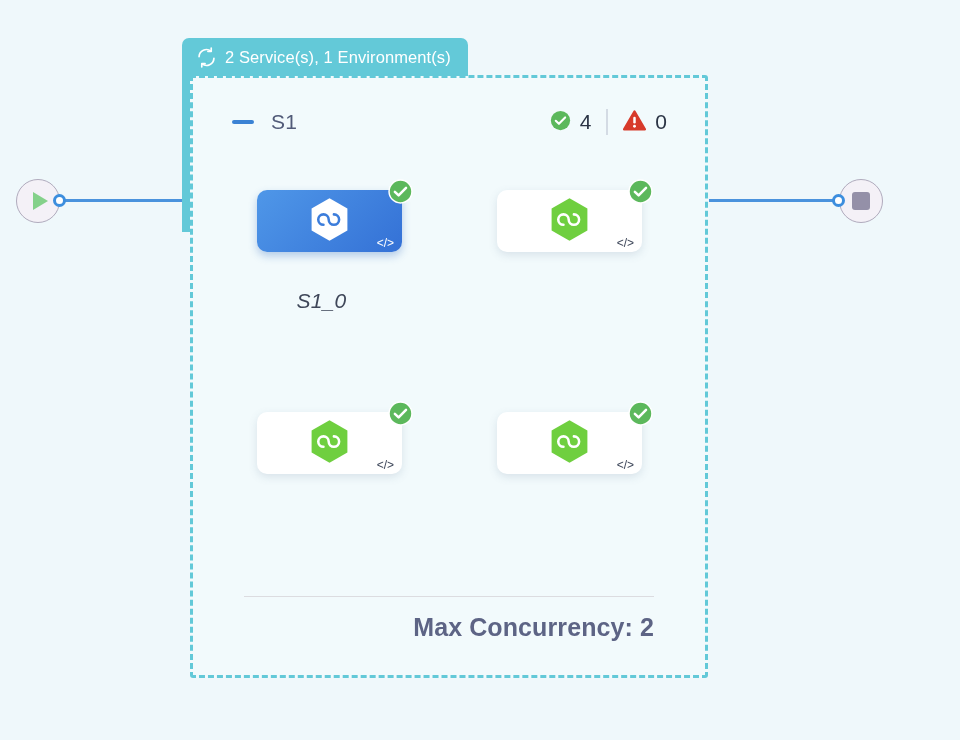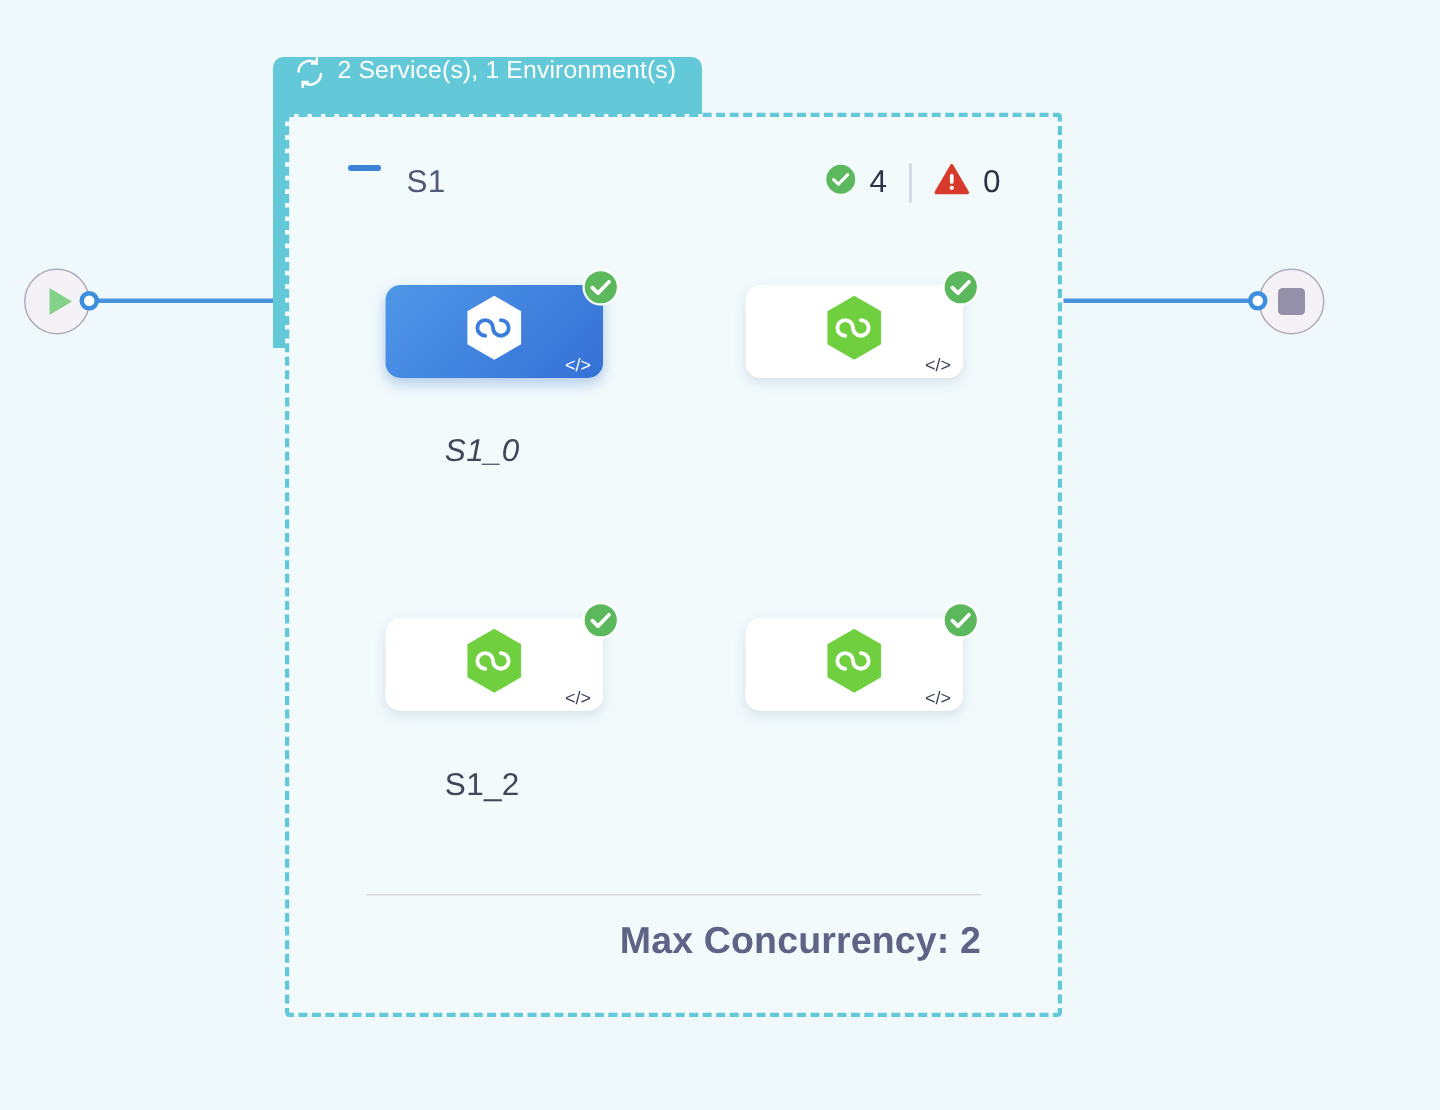--- a/index.html
+++ b/index.html
@@ -78,21 +78,21 @@
 
   
   #group-tab {
     position: absolute;
     left: 182px;
     top: 38px;
     height: 38px;
     background: #63c9d8;
     border-radius: 7px 7px 0 0;
     display: flex;
-    align-items: flex-start;
+    align-items: center;
     padding: 0 17px 0 14px;
     box-sizing: border-box;
     z-index: 4;
   }
   #group-tab .tab-label {
     color: #ffffff;
     font-size: 16.5px;
     letter-spacing: .1px;
     white-space: nowrap;
     margin-left: 8px;
@@ -129,21 +129,21 @@
     position: absolute;
     left: 232px;
     top: 105px;
     width: 435px;
     height: 34px;
     display: flex;
     align-items: center;
     justify-content: space-between;
     z-index: 5;
   }
-  .row-left { display: flex; }
+  .row-left { display: flex; align-items: center; }
   .collapse-icon {
     width: 22px;
     height: 4px;
     border-radius: 2px;
     background: #3b82d4;
     display: inline-block;
   }
   #group-name {
     margin-left: 17px;
     font-size: 21px;
@@ -367,21 +367,20 @@
       </span>
       <span class="code-glyph">&lt;/&gt;</span>
     </div>
     <span class="status-badge">
       <svg width="25" height="25" viewBox="0 0 24 24">
         <circle cx="12" cy="12" r="11" fill="#5cb85c" stroke="#ffffff" stroke-width="1.4"></circle>
         <path d="M6.6 12.3 L10.2 15.8 L17.3 8.5" fill="none" stroke="#ffffff" stroke-width="2.4" stroke-linecap="round" stroke-linejoin="round"></path>
       </svg>
     </span>
   </div>
-  <div class="node-label" id="label-2">S1_2</div>
 
   <div class="node plain" id="node-3">
     <div class="node-card">
       <span class="hex-icon">
         <svg width="41" height="45" viewBox="0 0 40 44">
           <path d="M20 1.2 L37.5 11.2 L37.5 32.8 L20 42.8 L2.5 32.8 L2.5 11.2 Z" fill="#6fcf3f"></path>
           <path d="M14.1 27.2 a5.1 5.1 0 1 1 5.1 -5.1 a5.1 5.1 0 1 0 5.1 -5.1" fill="none" stroke="#ffffff" stroke-width="2.5" stroke-linecap="round"></path>
         </svg>
       </span>
       <span class="code-glyph">&lt;/&gt;</span>

